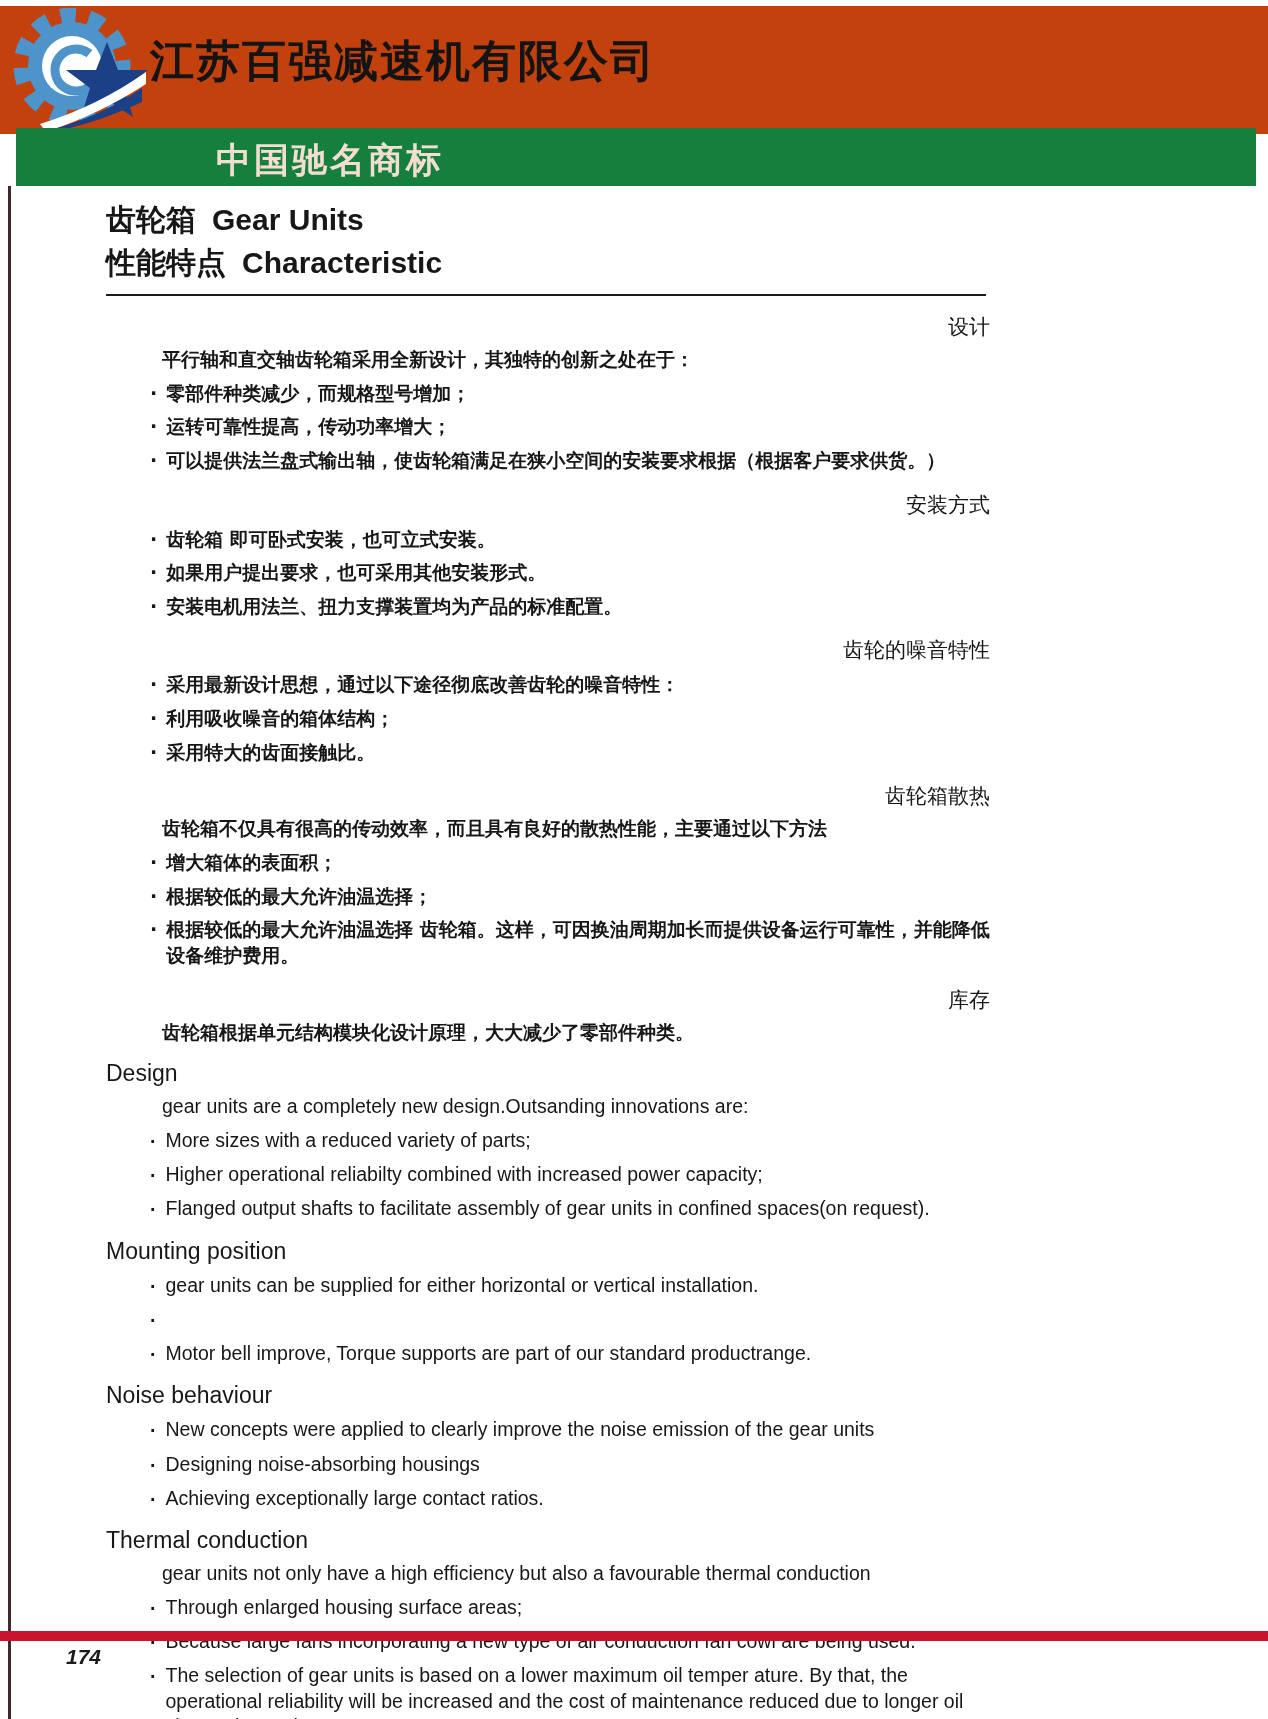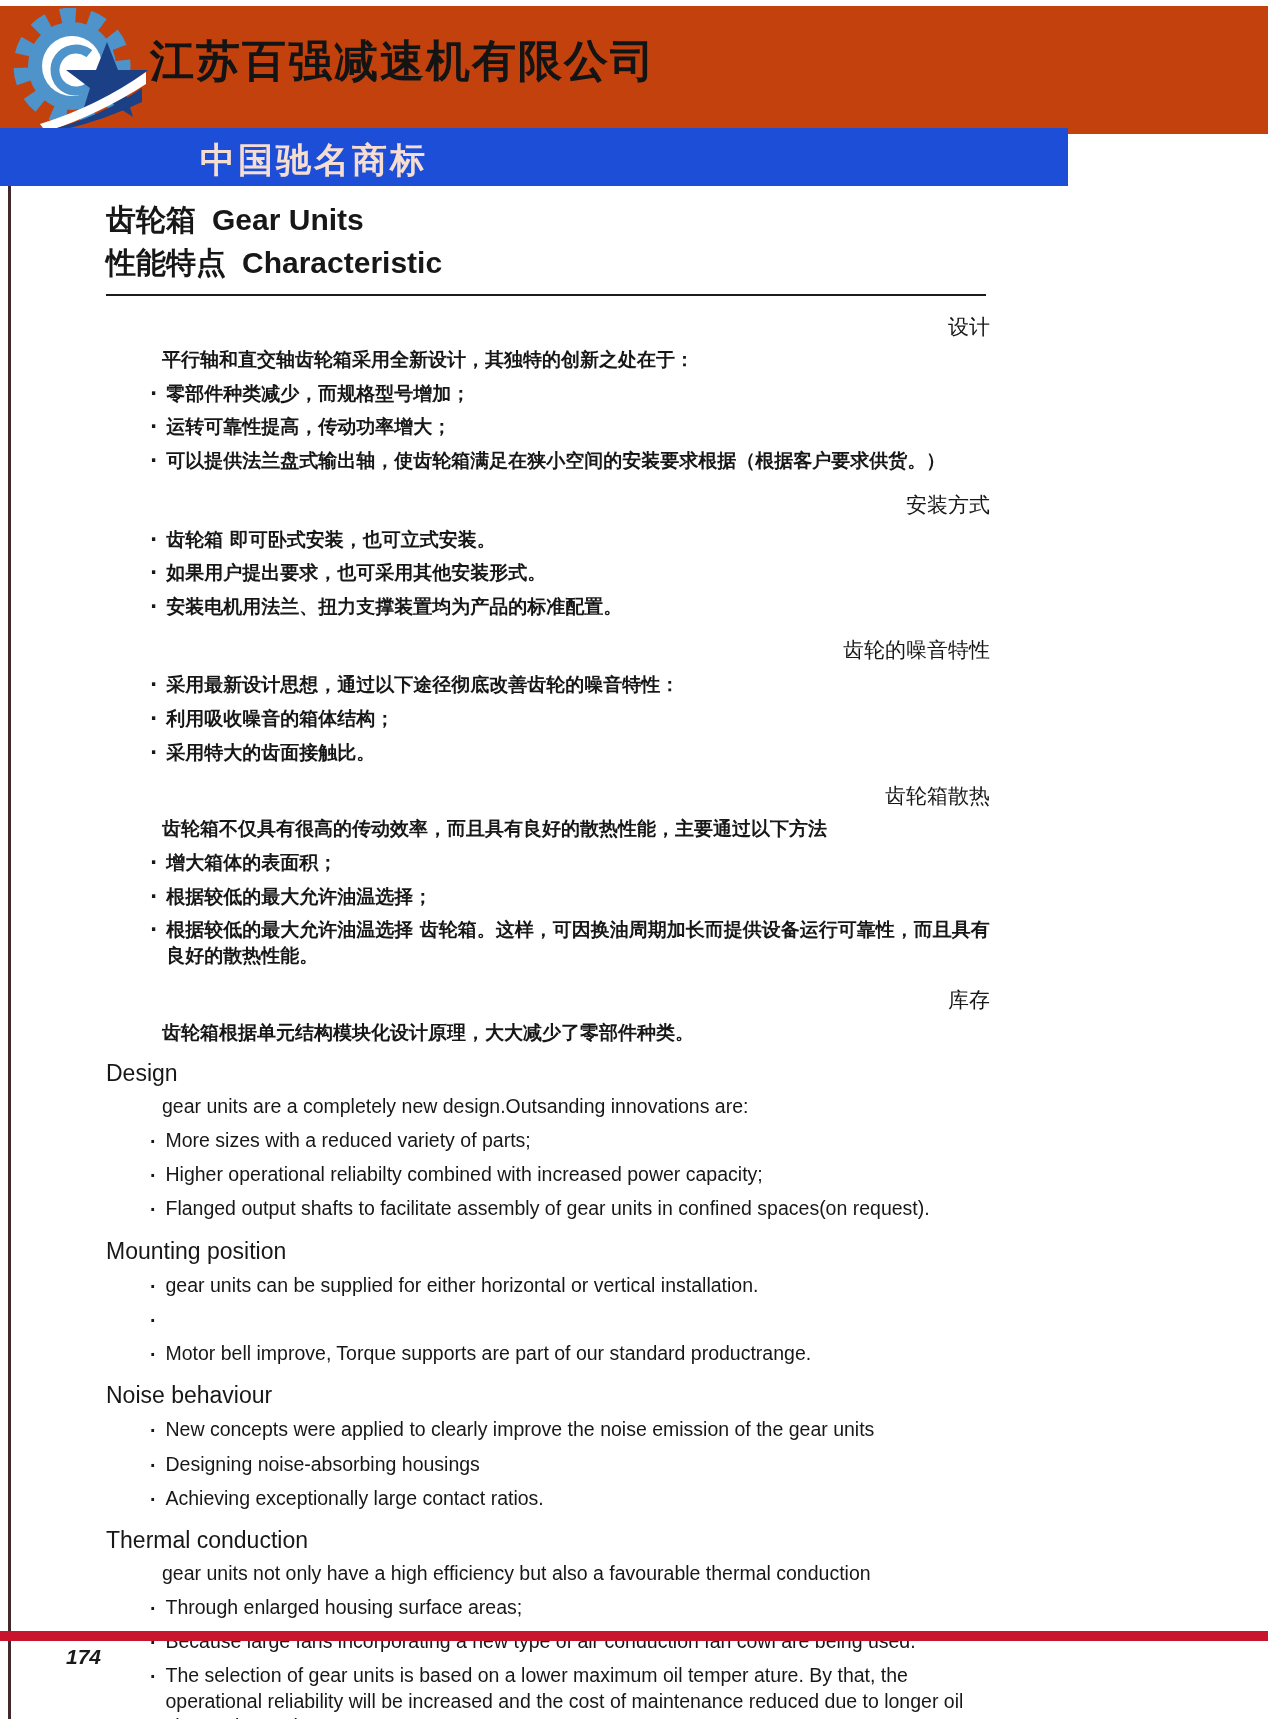--- a/index.html
+++ b/index.html
@@ -8,21 +8,21 @@
     font-family:"Liberation Sans", sans-serif;color:#171717;overflow:hidden;
   }
   
   .header{position:absolute;top:0;left:0;width:1268px;height:128px;background:#c2410c;margin-top:6px;}
   .logo{position:absolute;left:10px;top:2px;width:150px;height:124px;}
   .company{
     position:absolute;left:150px;top:26px;font-size:44px;font-weight:bold;
     color:#141414;letter-spacing:2px;font-family:"DejaVu Sans", sans-serif;white-space:nowrap;
   }
   
-  .banner{position:absolute;top:128px;left:0;width:1068px;height:58px;background:#1d4ed8;}
+  .banner{position:absolute;top:128px;left:16px;width:1240px;height:58px;background:#15803d;}
   .banner-text{
     position:absolute;left:200px;top:9px;font-size:35px;font-weight:bold;
     color:#F6DDD1;letter-spacing:3px;font-family:"DejaVu Sans", sans-serif;
   }
   
   .left-rule{position:absolute;left:8px;top:186px;width:3px;height:1533px;background:#40292a;}
   
   .content{position:absolute;left:106px;top:198px;width:884px;}
   .title-line{font-size:30px;font-weight:bold;margin:2px 0;white-space:nowrap;}
   .title-line .en{margin-left:16px;}
@@ -133,21 +133,21 @@
     <div class="bullet para-zh">
         <span class="dot">·</span>
         <span class="bt">增大箱体的表面积；</span>
       </div>
     <div class="bullet para-zh">
         <span class="dot">·</span>
         <span class="bt">根据较低的最大允许油温选择；</span>
       </div>
     <div class="bullet para-zh">
         <span class="dot">·</span>
-        <span class="bt">根据较低的最大允许油温选择 齿轮箱。这样，可因换油周期加长而提供设备运行可靠性，而且具有良好的散热性能。</span>
+        <span class="bt">根据较低的最大允许油温选择 齿轮箱。这样，可因换油周期加长而提供设备运行可靠性，并能降低设备维护费用。</span>
       </div>
   </section>
 
   <section>
     <div class="sec-h zh">库存</div>
     <div class="intro para-zh">齿轮箱根据单元结构模块化设计原理，大大减少了零部件种类。</div>
   </section>
 
   <section>
     <div class="sec-h en">Design</div>

